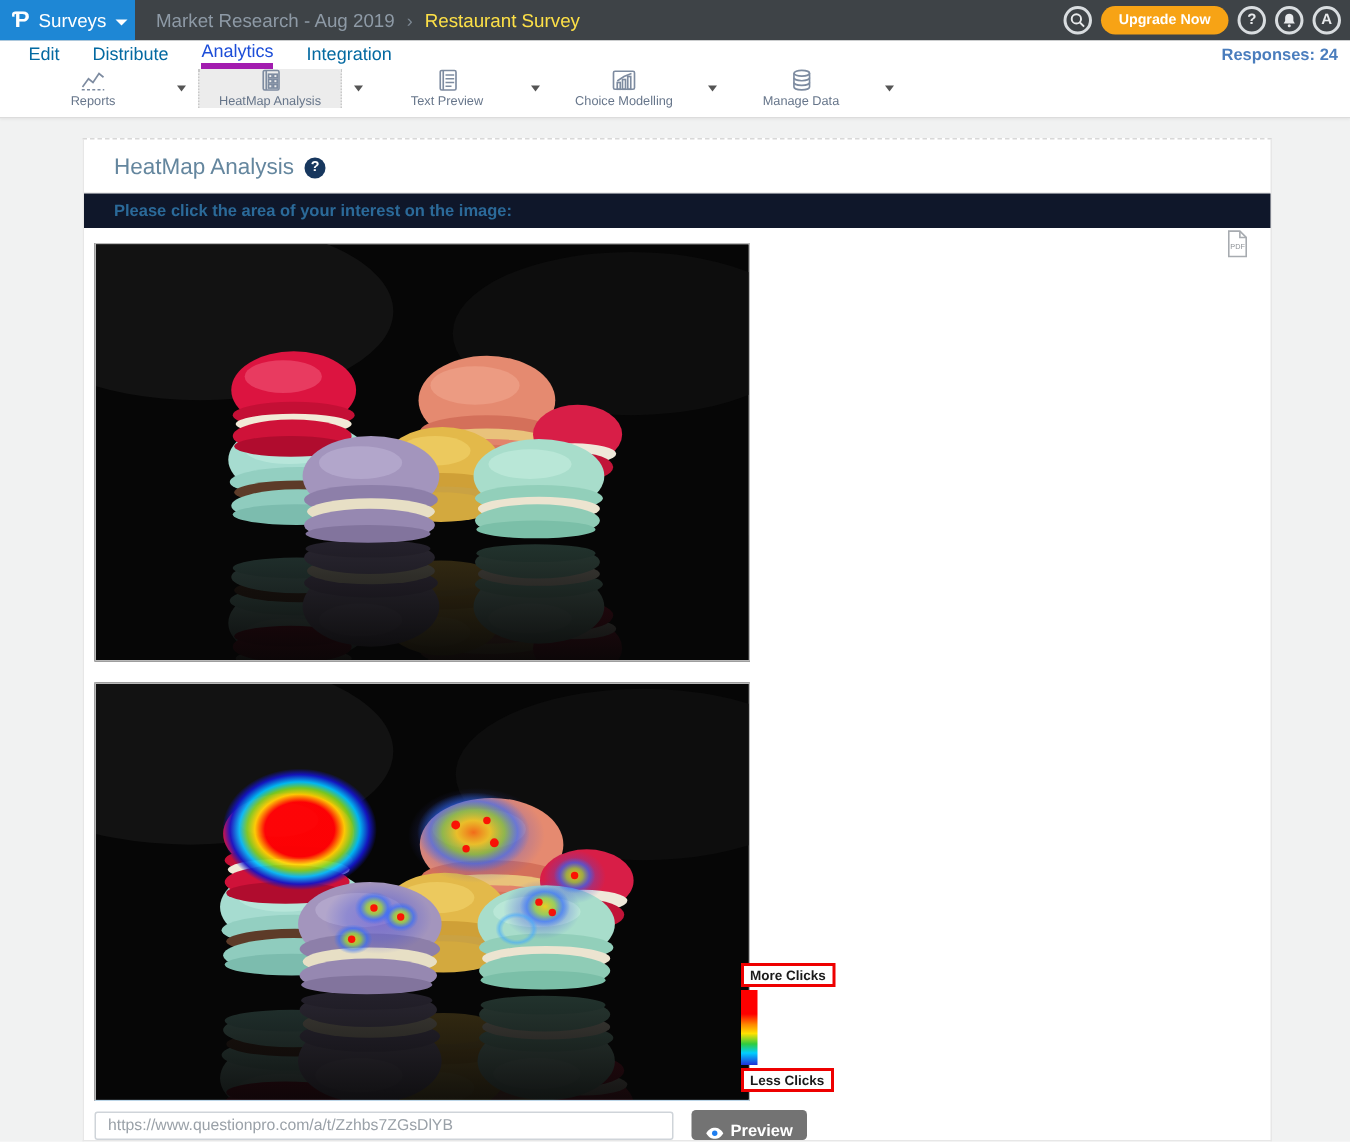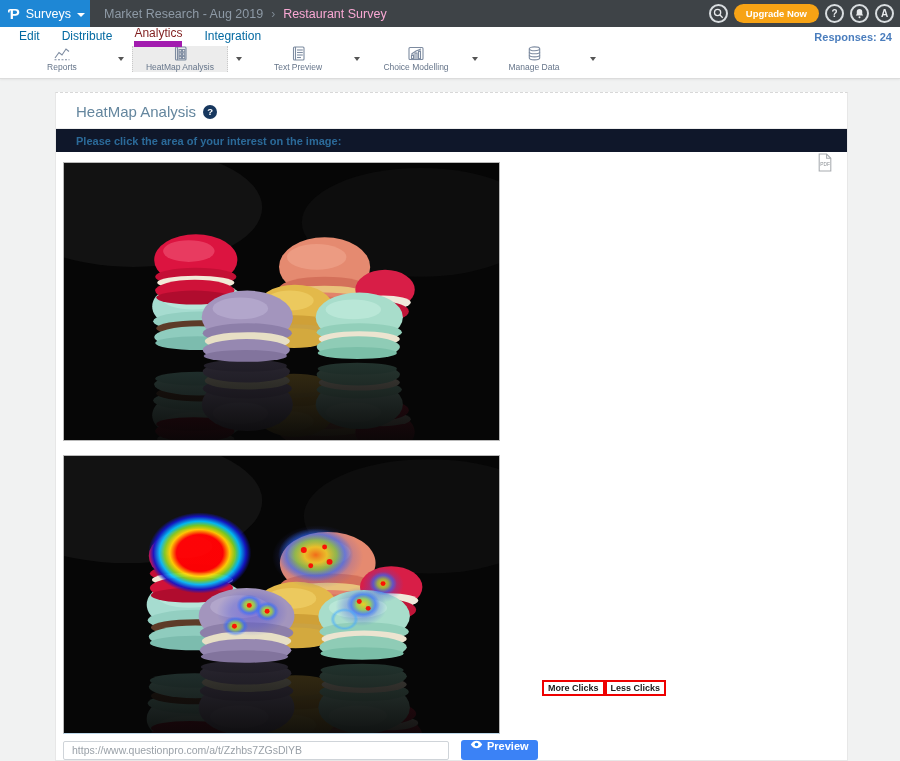--- a/index.html
+++ b/index.html
@@ -10,32 +10,32 @@
   .topbar { height:27px; background:#3e4347; display:flex; align-items:center; position:relative; }
   .logo-block { width:90px; height:27px; background:#1e87d5; display:flex; align-items:center;
     padding:0 8px; gap:6px; cursor:pointer; }
   .logo-glyph { color:#fff; font-size:15px; font-weight:bold; line-height:1; }
   .product-label { color:#fff; font-size:12.5px; }
   .logo-caret { width:0; height:0; border-left:4px solid transparent; border-right:4px solid transparent;
     border-top:4px solid #fff; margin-top:2px; }
   .breadcrumb { display:flex; align-items:center; gap:8px; margin-left:14px; font-size:12.5px; }
   .crumb-parent { color:#8e9aa6; cursor:pointer; }
   .crumb-sep { color:#7d8893; font-size:12px; }
-  .crumb-current { color:#f9a8d4; }
+  .crumb-current { color:#fde047; }
   .topbar-right { position:absolute; right:6px; top:0; height:27px; display:flex; align-items:center; gap:6px; }
   .circle-btn { width:19px; height:19px; border:2px solid #d9dde0; border-radius:50%;
     display:flex; align-items:center; justify-content:center; color:#e8eaec; font-size:10px;
     font-weight:bold; cursor:pointer; background:transparent; }
   .upgrade-btn { height:19px; background:#f7a315; border:none; border-radius:10px; color:#fff;
     font-size:9.5px; font-weight:bold; padding:0 12px; cursor:pointer; font-family:inherit; }
 
   
   .menubar { height:19px; background:#fff; display:flex; align-items:center; padding:0 8px; position:relative; }
   .menu-item { font-size:12px; color:#0369a1; margin:0 11px; cursor:pointer; padding-bottom:1px; }
-  .menu-item.active { color:#7f1d1d; border-bottom:6px solid #a21caf; }
+  .menu-item.active { color:#1d4ed8; border-bottom:4px solid #a21caf; }
   .responses { position:absolute; right:8px; font-size:11px; color:#4a7dbd; font-weight:bold; }
 
   
   .toolbar { height:33px; background:#fff; border-bottom:1px solid #dcdcdc;
     box-shadow:0 1px 2px rgba(0,0,0,.06); display:flex; align-items:flex-start; padding-left:14px; }
   .tool-group { display:flex; align-items:stretch; }
   .tool-item { width:96px; display:flex; flex-direction:column; align-items:center; justify-content:center;
     gap:1px; cursor:pointer; }
   .tool-item.active { background:#ececec; border-left:1px dotted #c9c9c9; border-right:1px dotted #c9c9c9; }
   .tool-label { font-size:8.5px; color:#66758a; white-space:nowrap; }
@@ -54,32 +54,32 @@
   .help-badge { width:14px; height:14px; border-radius:50%; background:#17375e; color:#fff;
     font-size:9.5px; font-weight:bold; display:flex; align-items:center; justify-content:center; cursor:pointer; }
   .info-bar { height:23px; background:#0f172a; display:flex; align-items:center; padding-left:20px; }
   .info-text { font-size:11px; font-weight:bold; color:#2b6a99; }
   .content { padding:10px 0 0 7px; position:relative; }
   .photo { display:block; width:437px; height:279px; border:1px solid #b9b9b9; background:#060606; }
   .photo2 { margin-top:14px; border-bottom-color:#bcd6e8; }
   .pdf-btn { position:absolute; right:14px; top:60px; cursor:pointer; background:none; border:none; }
 
   
-  .legend { position:absolute; left:486px; top:549px; width:60px; display:flex; 
-    align-items:flex-end; }
+  .legend { position:absolute; left:438px; top:549px; width:60px; display:flex; flex-direction:column;
+    align-items:flex-start; }
   .legend-label { border:2px solid #ee0000; background:#fff; color:#1a1a1a; font-size:9px;
     font-weight:bold; padding:1px 4px; white-space:nowrap; }
   .legend-bar { width:11px; height:50px; margin:2px 0; }
 
   
   .footer-row { display:flex; align-items:center; margin-top:6px; }
   .url-input { width:386px; height:19px; border:1px solid #cfd4d9; border-radius:2px;
     font-size:10.5px; color:#9aa1a8; padding:0 8px; font-family:inherit; outline:none; }
-  .preview-btn { margin-left:12px; height:20px; background:#3b82f6; color:#fff; border:none;
-    border-radius:3px; font-size:11px; font-weight:bold; padding:0 9px; display:flex; align-items:flex-start;
+  .preview-btn { margin-left:12px; height:20px; background:#737373; color:#fff; border:none;
+    border-radius:3px; font-size:11px; font-weight:bold; padding:0 9px; display:flex; align-items:flex-end;
     gap:4px; cursor:pointer; font-family:inherit; }
 </style>
 </head>
 <body>
 
 <svg width="0" height="0" style="position:absolute" aria-hidden="true">
   <defs>
     <radialGradient id="gHot">
       <stop offset="0" stop-color="#ff0000"></stop>
         <stop offset=".45" stop-color="#ff0000"></stop>

